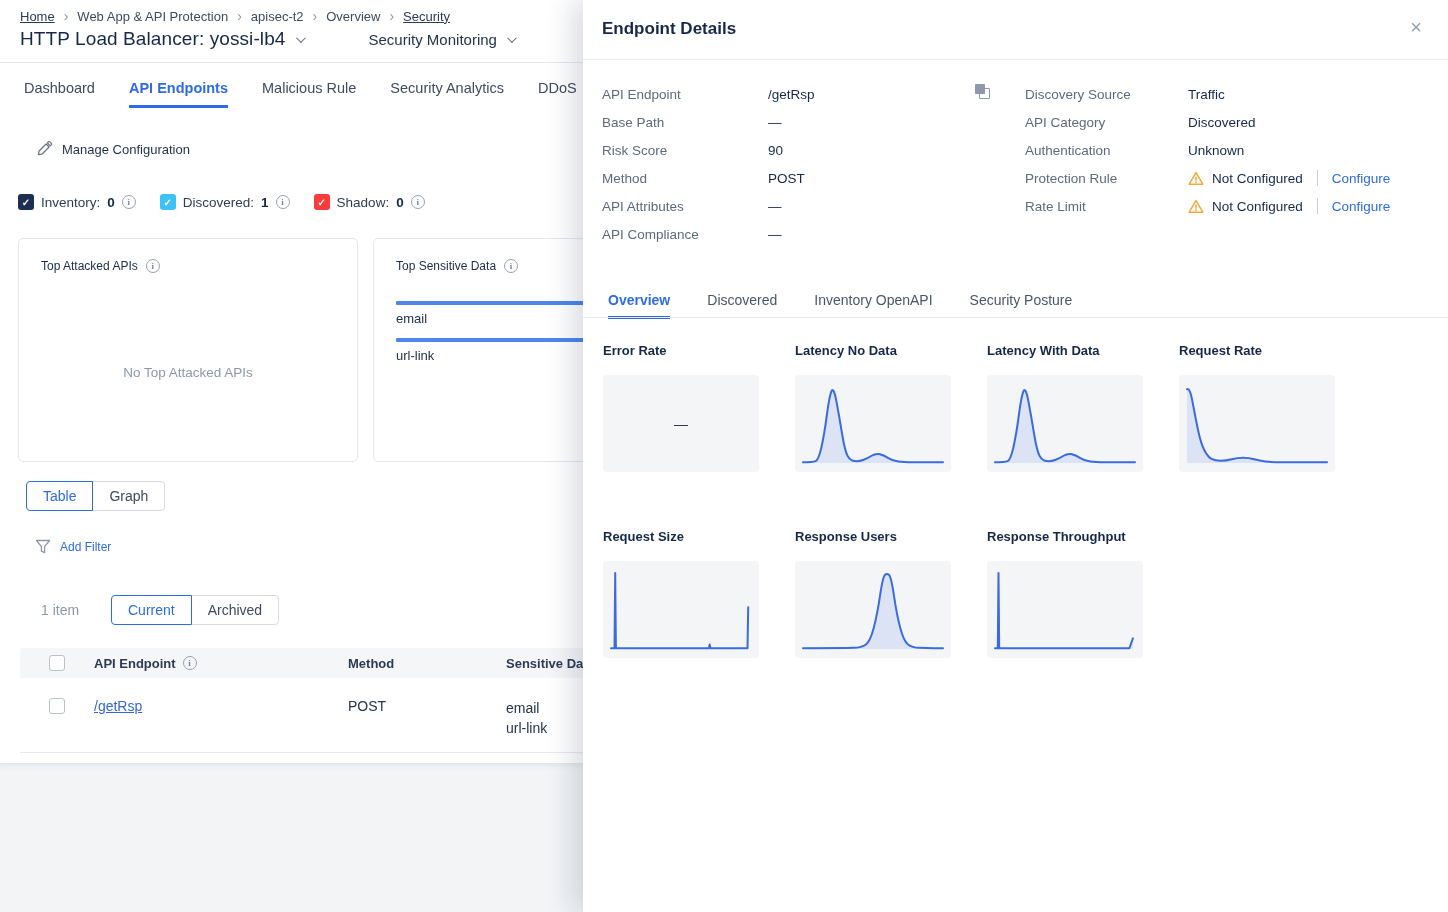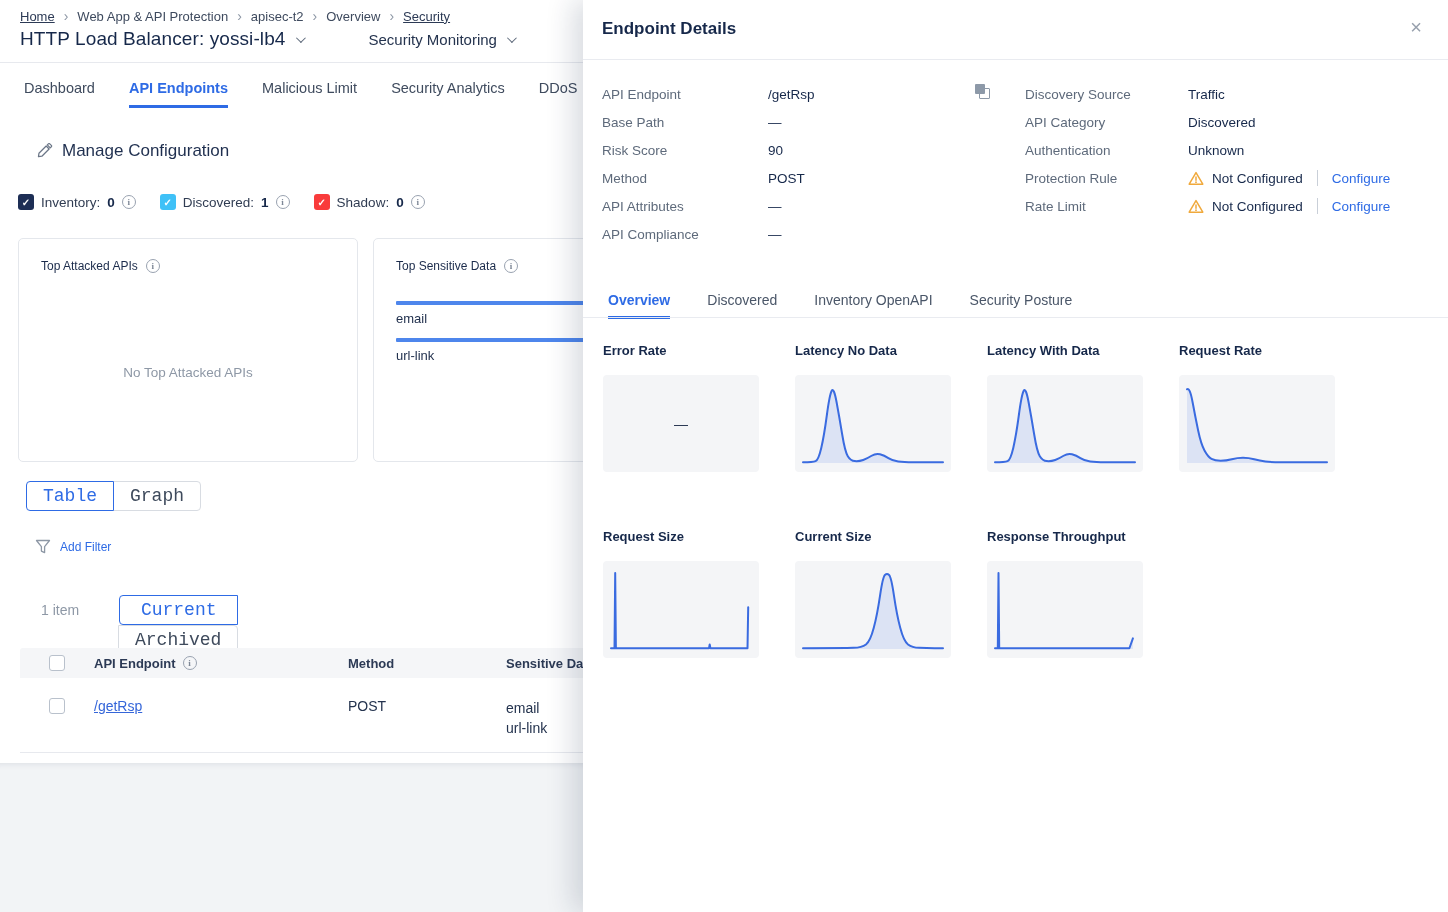--- a/index.html
+++ b/index.html
@@ -17,21 +17,21 @@
   .page-title { font-size:19px; font-weight:500; color:#16284a; letter-spacing:.1px; }
   .chev { display:inline-block; width:7px; height:7px; border-right:1.7px solid #5e6a7b; border-bottom:1.7px solid #5e6a7b; transform:rotate(45deg) translateY(-2px); margin-left:10px; cursor:pointer; }
   .mode-select { display:flex; align-items:center; margin-left:66px; font-size:15px; color:#24334e; cursor:pointer; }
   .header-divider { position:absolute; left:0; top:62px; width:583px; height:1px; background:#e7e9ee; }
 
   .main-tabs { position:absolute; left:24px; top:80px; display:flex; gap:34px; }
   .main-tab { font-size:14.5px; color:#3f4b5e; padding-bottom:9px; cursor:pointer; white-space:nowrap; }
   .main-tab.active { color:#2e6be5; font-weight:700; border-bottom:3px solid #2e6be5; }
 
   .manage-row { position:absolute; left:36px; top:141px; display:flex; align-items:center; gap:9px; cursor:pointer; }
-  .manage-label { font-size:17px; color:#1f2f4f; }
+  .manage-label { font-size:13px; color:#1f2f4f; }
 
   .legend { position:absolute; left:18px; top:194px; display:flex; gap:24px; align-items:center; }
   .legend-item { display:flex; align-items:center; gap:7px; font-size:13.5px; color:#303c52; }
   .cb { width:16px; height:16px; border-radius:3px; display:inline-flex; align-items:center; justify-content:center; cursor:pointer; }
   .cb::after { content:"✓"; color:#fff; font-size:10px; font-weight:700; }
   .cb-navy { background:#1d2e55; }
   .cb-cyan { background:#3fc1f7; }
   .cb-red  { background:#f93b3b; }
   .legend-item b { font-weight:700; color:#16284a; }
   .info { display:inline-flex; width:14px; height:14px; border:1.3px solid #99a2b0; border-radius:50%; color:#7d8796; align-items:center; justify-content:center; font-size:9px; font-style:normal; cursor:pointer; }
@@ -42,26 +42,26 @@
   .card-2 { left:373px; }
   .card-title-row { display:flex; align-items:center; gap:8px; }
   .card-title { font-size:12px; font-weight:500; color:#1b2b4b; }
   .card-empty { position:absolute; left:0; right:0; top:126px; text-align:center; font-size:13.5px; color:#8e98a6; }
   .sd-list { margin-top:28px; }
   .sd-item { margin-bottom:12px; }
   .sd-bar { height:4px; background:#4e86ec; border-radius:1px; width:100%; }
   .sd-label { font-size:13px; color:#23324f; margin-top:6px; }
 
   .seg { position:absolute; display:flex; }
-  .seg-btn { height:30px; display:flex; align-items:center; justify-content:center; background:#fff; border:1px solid #d8dce2; color:#3e4a5c; font-size:18px; cursor:pointer; padding:8px 16px;font-family:Liberation Mono, monospace; }
+  .seg-btn { height:30px; display:flex; align-items:center; justify-content:center; background:#fff; border:1px solid #d8dce2; color:#3e4a5c; font-size:14px; cursor:pointer; padding:8px 16px; }
   .seg-btn:first-child { border-radius:4px 0 0 4px; }
   .seg-btn:last-child { border-radius:0 4px 4px 0; margin-left:-1px; }
   .seg-btn.active { border-color:#2e6be5; color:#2e6be5; z-index:1; }
   .view-seg { left:26px; top:481px; }
-  .state-seg { left:119px; top:595px;flex-direction:column; }
+  .state-seg { left:111px; top:595px; }
 
   .add-filter { position:absolute; left:35px; top:539px; display:flex; align-items:center; gap:9px; cursor:pointer; }
   .add-filter-label { font-size:12px; color:#2e6be5; }
 
   .item-count { position:absolute; left:41px; top:602px; font-size:14px; color:#8e98a6; }
 
   .table { position:absolute; left:20px; top:648px; width:700px; }
   .t-head { display:flex; align-items:center; height:30px; background:#f5f6f8; border-radius:3px 3px 0 0; font-size:13px; font-weight:700; color:#2c3a55; }
   .t-row { display:flex; align-items:flex-start; padding-top:20px; height:75px; border-bottom:1px solid #e7e9ee; font-size:14px; color:#24334e; background:#fff; }
   .col-cb { width:74px; display:flex; justify-content:center; }
@@ -132,21 +132,21 @@
         <span>Security Monitoring</span>
         <span class="chev"></span>
       </span>
     </div>
 
     <div class="header-divider"></div>
 
     <nav class="main-tabs">
       <span class="main-tab">Dashboard</span>
       <span class="main-tab active">API Endpoints</span>
-      <span class="main-tab">Malicious Limit</span>
+      <span class="main-tab">Malicious Rule</span>
       <span class="main-tab">Security Analytics</span>
       <span class="main-tab">DDoS</span>
     </nav>
 
     <div class="manage-row">
       <svg class="icon" width="17" height="17" viewBox="0 0 17 17">
         <path d="M10.7 3.2 L13.8 6.3 L6.2 13.9 L2.6 14.4 L3.1 10.8 Z M11.9 2 L13 0.9 C13.4 0.5 14.1 0.5 14.5 0.9 L16.1 2.5 C16.5 2.9 16.5 3.6 16.1 4 L15 5.1 Z" fill="none" stroke="#6b7687" stroke-width="1.3" stroke-linejoin="round" transform="scale(0.95)"></path>
       </svg>
       <span class="manage-label">Manage Configuration</span>
     </div>
@@ -369,21 +369,21 @@
     <div class="chart r2 c0">
       <div class="chart-title">Request Size</div>
       <div class="chart-box">
           <svg viewBox="0 0 156 97" width="156" height="97">
             <path d="M 8 87.24 L 11.5 87.24 L 12.2 12 L 12.9 87.24 L 106 87.24 L 106.69999999999999 83.44 L 107.39999999999999 87.24 L 144.5 87.24 L 145.2 46.199999999999996 L 145.2 88 L 8 88 Z" fill="rgba(58,107,224,0.13)" stroke="none"></path>
             <path d="M 8 87.24 L 11.5 87.24 L 12.2 12 L 12.9 87.24 L 106 87.24 L 106.69999999999999 83.44 L 107.39999999999999 87.24 L 144.5 87.24 L 145.2 46.199999999999996" fill="none" stroke="#3a6be0" stroke-width="2" stroke-linejoin="round" stroke-linecap="round"></path>
           </svg>
         </div>
     </div>
     <div class="chart r2 c1">
-      <div class="chart-title">Current Size</div>
+      <div class="chart-title">Response Users</div>
       <div class="chart-box">
           <svg viewBox="0 0 156 97" width="156" height="97">
             <path d="M 8 87.24 Q 50 87.24, 58.4 86.86 Q 66.8 86.48, 71 83.44 Q 75.2 80.4, 78.7 67.10000000000001 Q 82.2 53.800000000000004, 85 34.800000000000004 Q 87.8 15.800000000000004, 89.9 13.900000000000002 Q 92 12, 94.1 13.900000000000002 Q 96.2 15.800000000000004, 99 34.800000000000004 Q 101.80000000000001 53.800000000000004, 105.30000000000001 67.10000000000001 Q 108.8 80.4, 113 83.44 Q 117.2 86.48, 124.19999999999999 86.86 Q 131.2 87.24, 139.6 87.24 L 148 87.24 L 148 88 L 8 88 Z" fill="rgba(58,107,224,0.13)" stroke="none"></path>
             <path d="M 8 87.24 Q 50 87.24, 58.4 86.86 Q 66.8 86.48, 71 83.44 Q 75.2 80.4, 78.7 67.10000000000001 Q 82.2 53.800000000000004, 85 34.800000000000004 Q 87.8 15.800000000000004, 89.9 13.900000000000002 Q 92 12, 94.1 13.900000000000002 Q 96.2 15.800000000000004, 99 34.800000000000004 Q 101.80000000000001 53.800000000000004, 105.30000000000001 67.10000000000001 Q 108.8 80.4, 113 83.44 Q 117.2 86.48, 124.19999999999999 86.86 Q 131.2 87.24, 139.6 87.24 L 148 87.24" fill="none" stroke="#3a6be0" stroke-width="2" stroke-linejoin="round" stroke-linecap="round"></path>
           </svg>
         </div>
     </div>
     <div class="chart r2 c2">
       <div class="chart-title">Response Throughput</div>
       <div class="chart-box">

